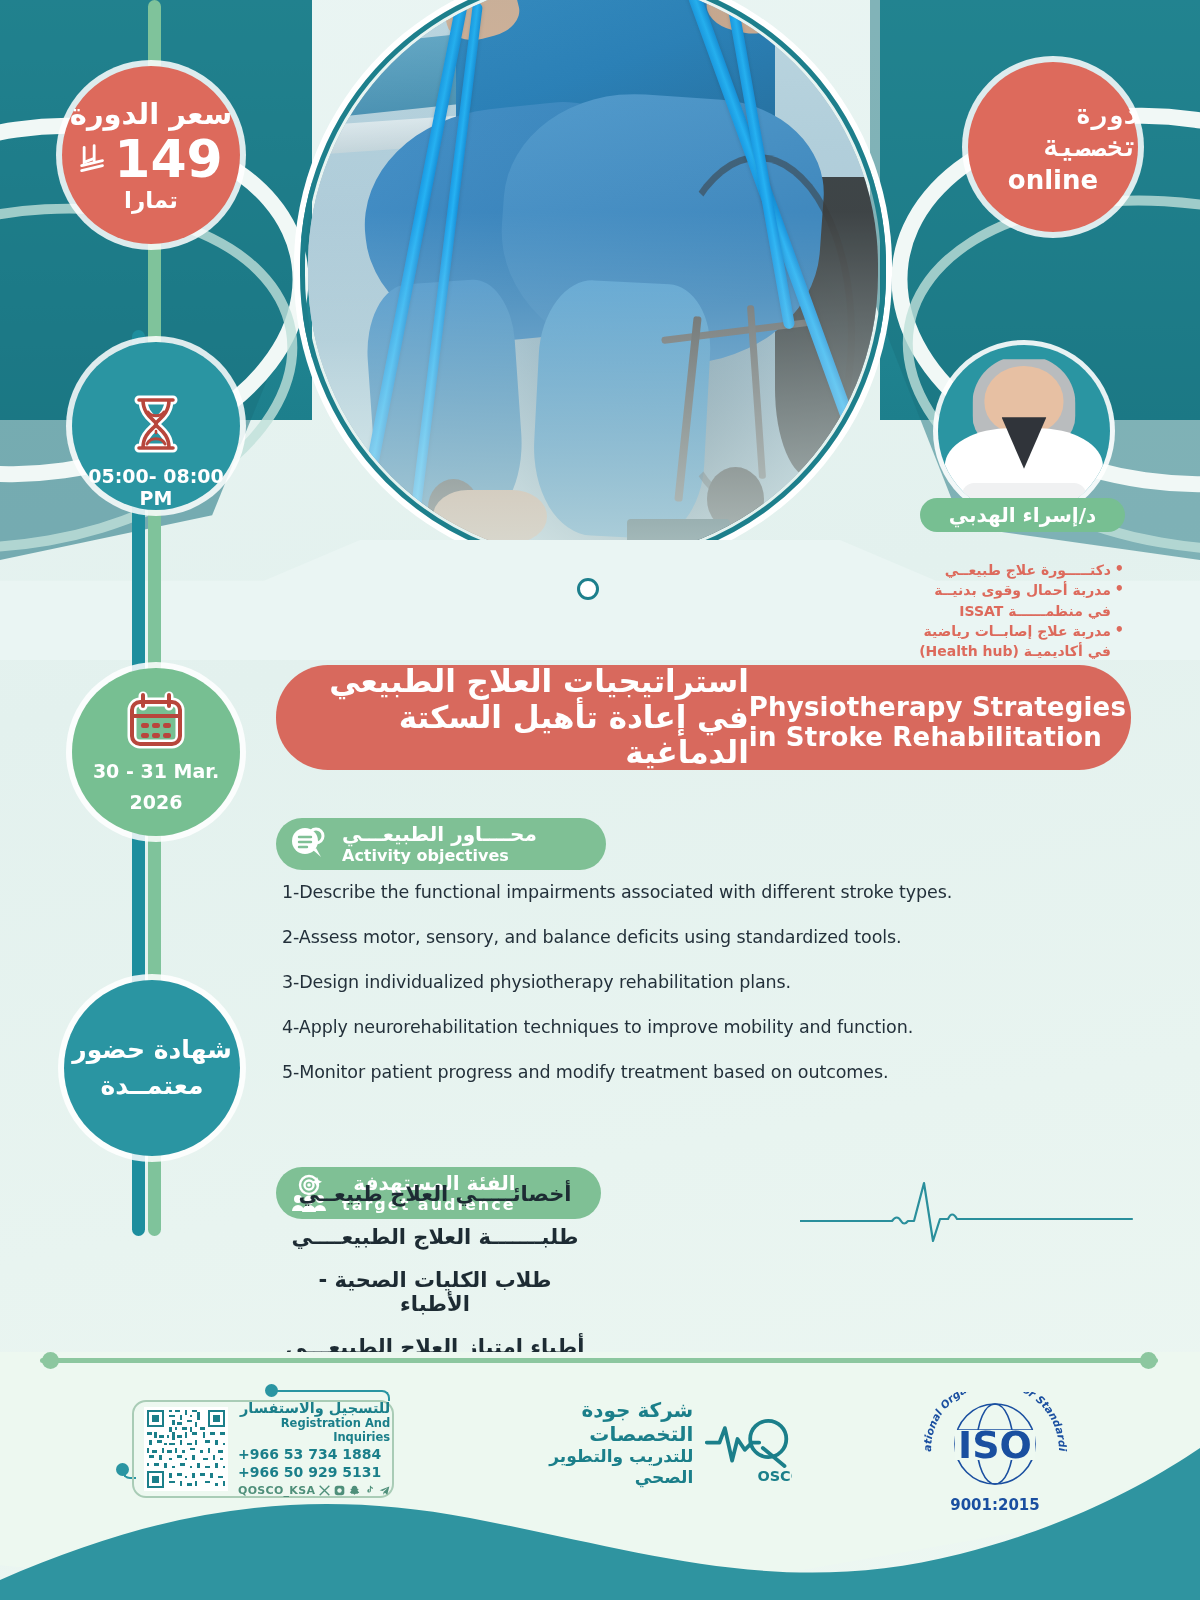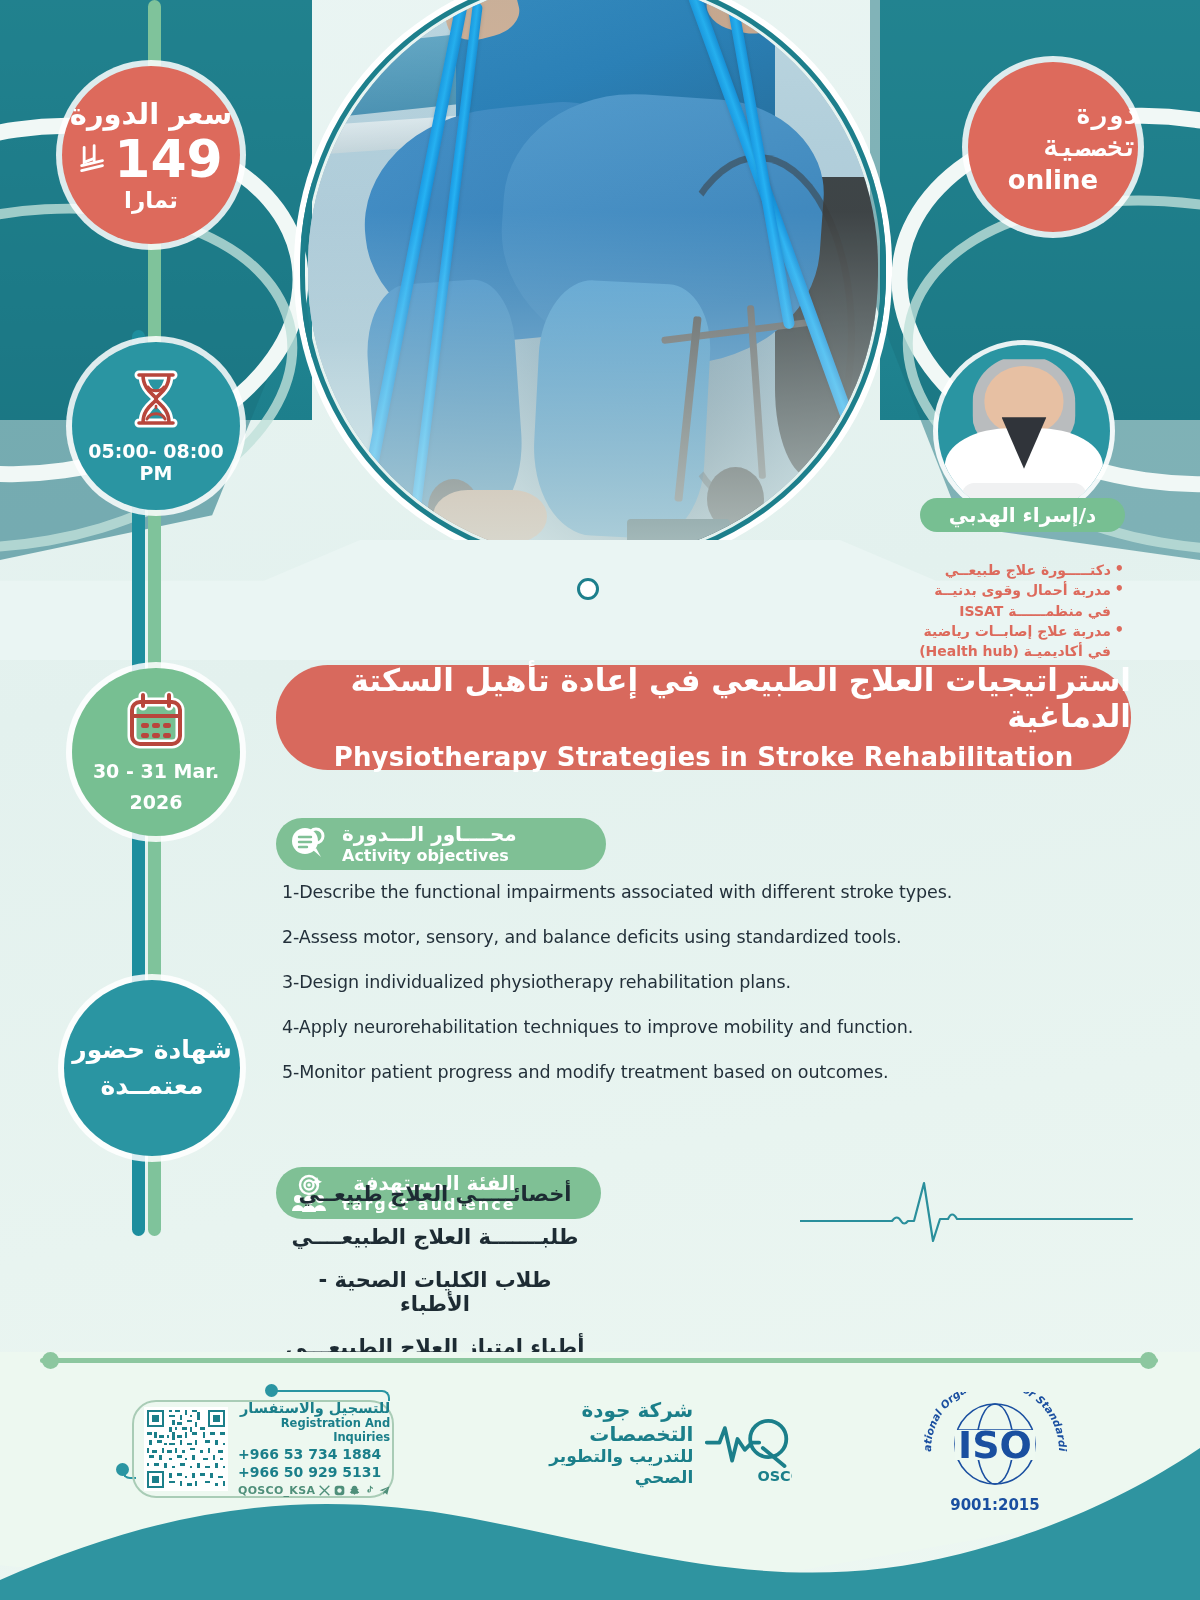--- a/index.html
+++ b/index.html
@@ -199,20 +199,21 @@
   .price-row { display:flex; align-items:center; gap:8px; margin-top:2px; }
   .price-num { font-size:52px; font-weight:800; line-height:1; }
   .riyal { width:27px; height:30px; }
   .badge-price .ar-bot {
     font-size:23px; font-weight:700; direction:rtl; margin-top:2px;
   }
 
   .badge-time {
     left:72px; top:342px; width:168px; height:168px;
     background:#2a95a2;
+    justify-content:flex-end;
   }
   .badge-time .ic { margin-bottom:6px; }
   .badge-time .t1 { font-size:19px; font-weight:800; line-height:1.15; }
 
   .badge-date {
     left:72px; top:668px; width:168px; height:168px;
     background:#77bf92;
   }
   .badge-date .t1 { font-size:19px; font-weight:800; line-height:1.2; margin-top:6px; }
 
@@ -266,21 +267,21 @@
     display:flex; flex-direction:column; align-items:center; justify-content:center;
     box-shadow: 0 0 0 6px rgba(255,255,255,.85);
   }
   .badge-online .ar { font-size:26px; font-weight:800; direction:rtl;font-family:Liberation Mono, monospace; }
   .badge-online .en { font-size:26px; font-weight:800; margin-top:1px; }
 
   
   .title-banner {
     position:absolute; left:276px; top:665px; width:855px; height:105px;
     background:#d8695d; border-radius:52px;
-    display:flex; flex-direction:column; align-items:center; justify-content:center;
+    display:flex; flex-direction:row; align-items:center; justify-content:center;
     color:#ffffff;
   }
   .title-ar { font-size:31px; font-weight:800; direction:rtl; line-height:1.15; }
   .title-en { font-size:26px; font-weight:800; margin-top:8px; letter-spacing:.2px; }
 
   
   .pill {
     position:absolute; height:52px; border-radius:26px; background:#7fc095;
     display:flex; align-items:center; padding-left:12px; padding-right:26px;
   }
@@ -335,21 +336,21 @@
   }
   .footer-dot-l { left:42px; }
   .footer-dot-r { left:1140px; }
 
   .wave {
     position:absolute; left:0; bottom:0; width:1200px; height:210px;
   }
 
   .reg-card {
     position:absolute; left:132px; top:1400px; width:262px; height:98px;
-    border:2px solid #a9ccb6; border-radius:24px;
+    border:2px solid #a9ccb6; border-radius:14px;
     display:flex; align-items:center; gap:10px; padding:8px 10px;
     background:transparent;
   }
   .reg-lead-top {
     position:absolute; left:272px; top:1390px; width:118px; height:11px;
     border-top:2px solid #2a95a2; border-right:2px solid #2a95a2;
     border-top-right-radius:8px;
   }
   .reg-lead-dot-t {
     position:absolute; left:265px; top:1384px; width:13px; height:13px;
@@ -532,21 +533,21 @@
       <svg width="40" height="40" viewBox="0 0 40 40">
         <circle cx="16" cy="17" r="13" fill="#ffffff"></circle>
         <path d="M24 26 L32 33 L27 24 Z" fill="#ffffff"></path>
         <circle cx="27" cy="12" r="7" fill="none" stroke="#ffffff" stroke-width="3"></circle>
         <g stroke="#7fc095" stroke-width="2.4" stroke-linecap="round">
           <path d="M10 13 H22 M10 18 H22 M10 23 H18"></path>
         </g>
       </svg>
     </span>
     <span class="pill-txt">
-      <span class="ar">محــــاور الـــدورة</span>
+      <span class="ar">محــــاور الطبيعـــي</span>
       <span class="en">Activity objectives</span>
     </span>
   </div>
 
   <ul class="objectives">
     <li>1-Describe the functional impairments associated with different stroke types.</li>
     <li>2-Assess motor, sensory, and balance deficits using standardized tools.</li>
     <li>3-Design individualized physiotherapy rehabilitation plans.</li>
     <li>4-Apply neurorehabilitation techniques to improve mobility and function.</li>
     <li>5-Monitor patient progress and modify treatment based on outcomes.</li>

